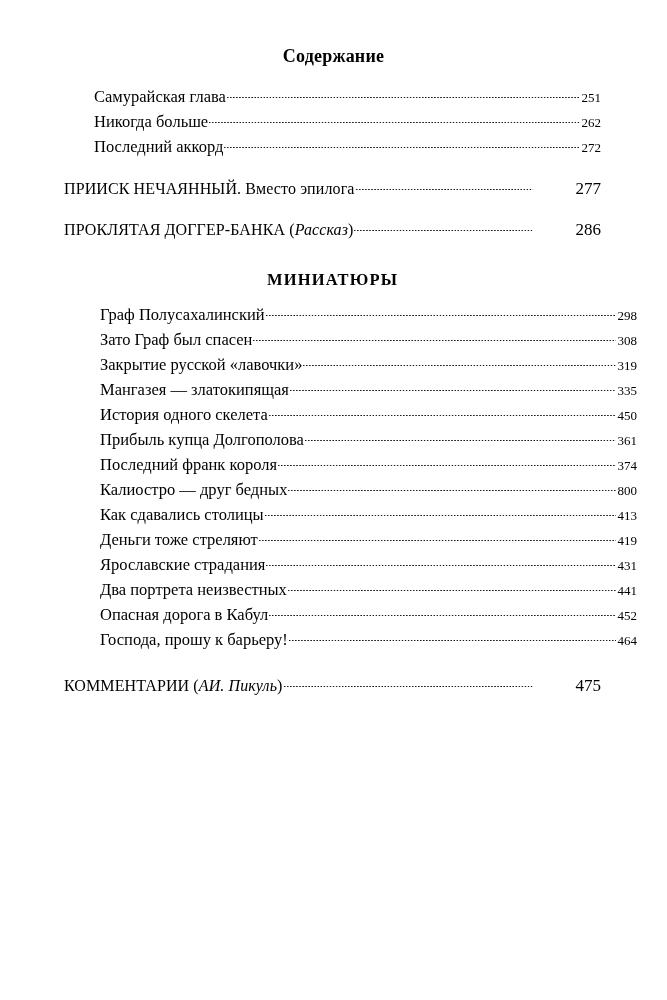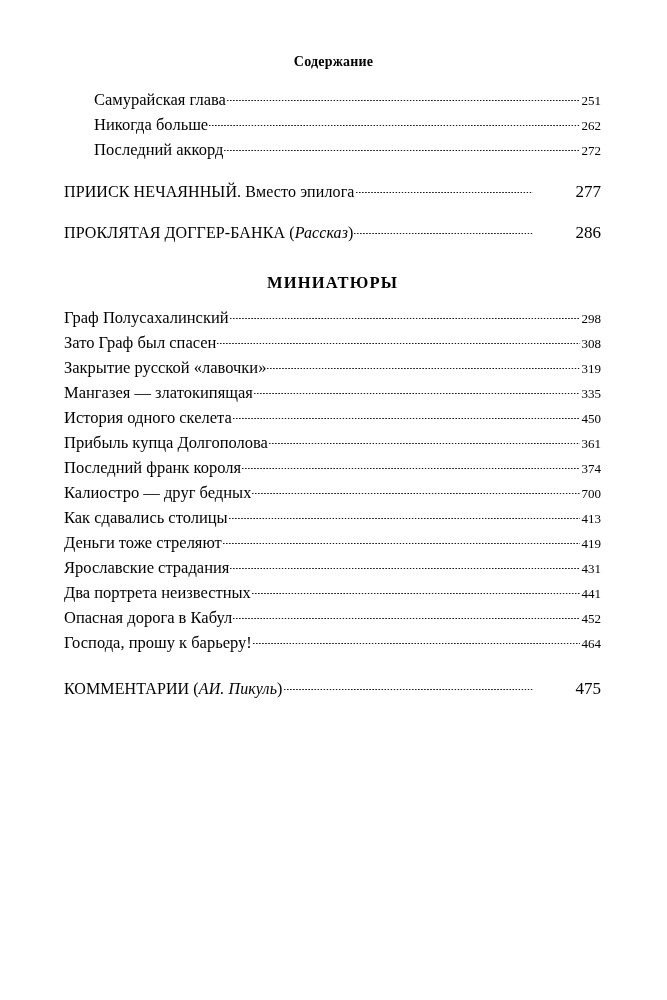--- a/index.html
+++ b/index.html
@@ -17,23 +17,23 @@
   .page {
     position: relative;
     width: 667px;
     height: 1000px;
     background: #ffffff;
     box-sizing: border-box;
   }
   .toc-title {
     text-align: center;
     font-weight: bold;
-    font-size: 14px;
+    font-size: 18px;
     letter-spacing: 0.2px;
-    margin: 16px;
+    margin: 8px;
     padding-top: 38px;
   }
   .toc-body {
     margin-top: 18px;
     padding-left: 64px;
     padding-right: 66px;
   }
   
   .entry {
     display: flex;
@@ -95,20 +95,21 @@
     text-align: center;
     font-size: 16.5px;
     letter-spacing: 1.2px;
     margin: 0;
     padding-top: 28px;
     padding-bottom: 13px;
     font-weight: bold;
   }
   .group-mini .entry {
     line-height: 24px;
+    margin-left: 36px;
   }
 </style>
 </head>
 <body>
 
 <div class="page">
 
   <h1 class="toc-title">Содержание</h1>
 
   <div class="toc-body">
@@ -178,21 +179,21 @@
         <span class="pageno">361</span>
       </div>
       <div class="entry">
         <span class="label">Последний франк короля</span>
         <span class="leader"></span>
         <span class="pageno">374</span>
       </div>
       <div class="entry">
         <span class="label">Калиостро — друг бедных</span>
         <span class="leader"></span>
-        <span class="pageno">700</span>
+        <span class="pageno">800</span>
       </div>
       <div class="entry">
         <span class="label">Как сдавались столицы</span>
         <span class="leader"></span>
         <span class="pageno">413</span>
       </div>
       <div class="entry">
         <span class="label">Деньги тоже стреляют</span>
         <span class="leader"></span>
         <span class="pageno">419</span>

